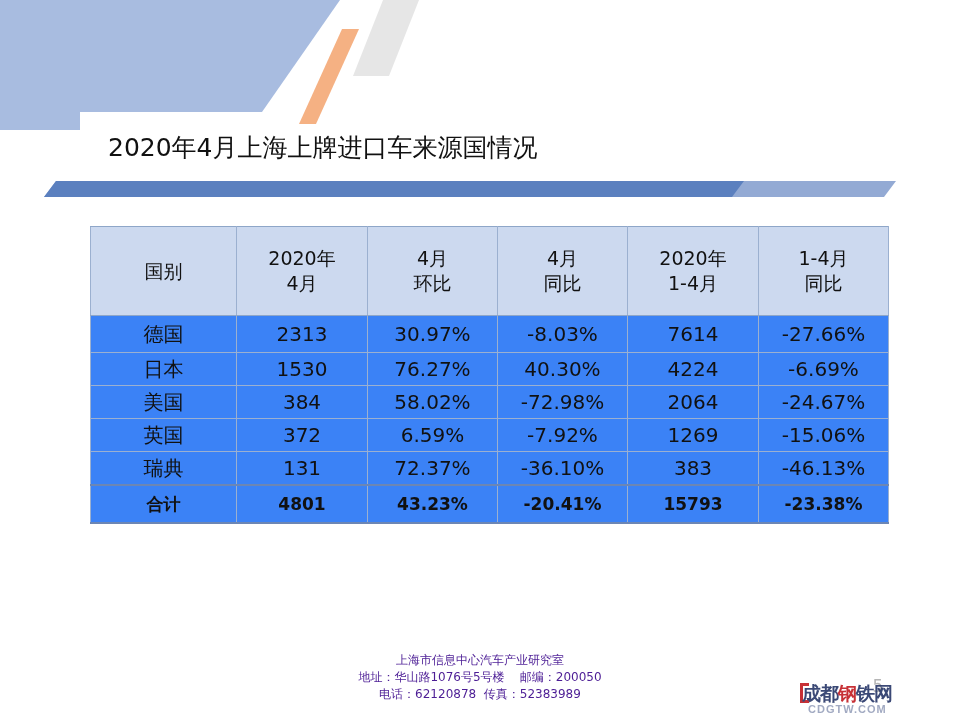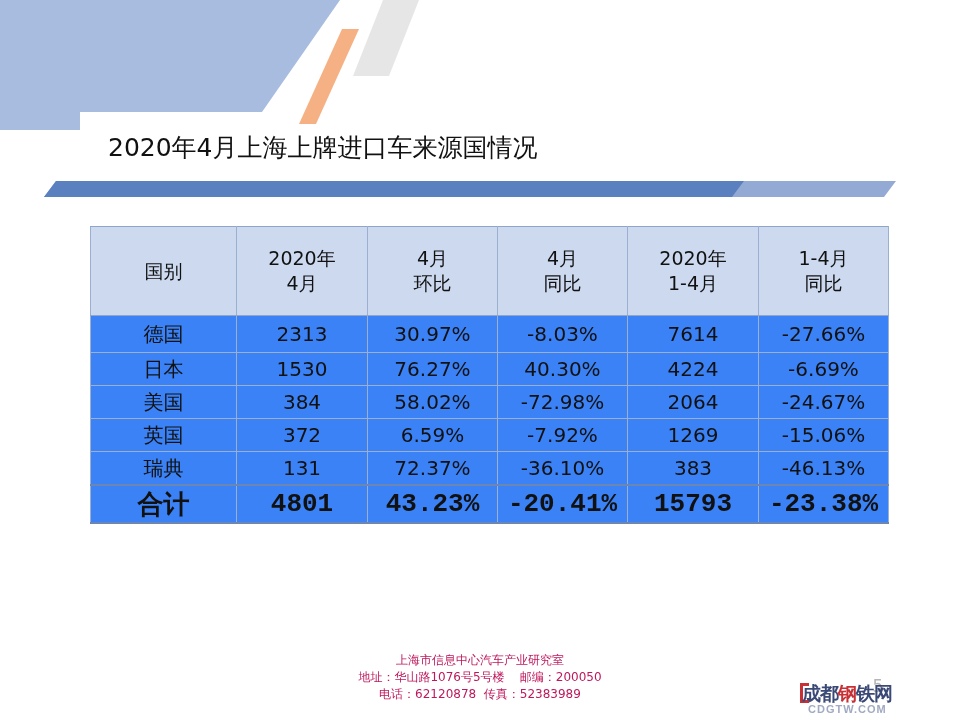--- a/index.html
+++ b/index.html
@@ -143,35 +143,34 @@
   table.data tbody td {
     background: #3b82f6;
     height: 32px;
     font-size: 20px;
   }
   table.data tbody tr.total td {
     font-weight: bold;
     border-top: 2px solid #6c86b4;
     border-bottom: 2px solid #6c86b4;
     height: 36px;
-    font-size: 26px;
-    font-family: Liberation Mono, monospace;
+    font-size: 17px;
   }
   table.data tbody tr:first-child td {
     height: 36px;
   }
 
   
   .footer {
     position: absolute;
     left: 0;
     top: 652px;
     width: 960px;
     text-align: center;
-    color: #be185d;
+    color: #4c1d95;
     font-family: "DejaVu Sans", "Liberation Sans", sans-serif;
     font-size: 12px;
     line-height: 17px;
   }
   .footer .frow { display: block; white-space: pre; }
 
   
   .page-num {
     position: absolute;
     left: 866px;

